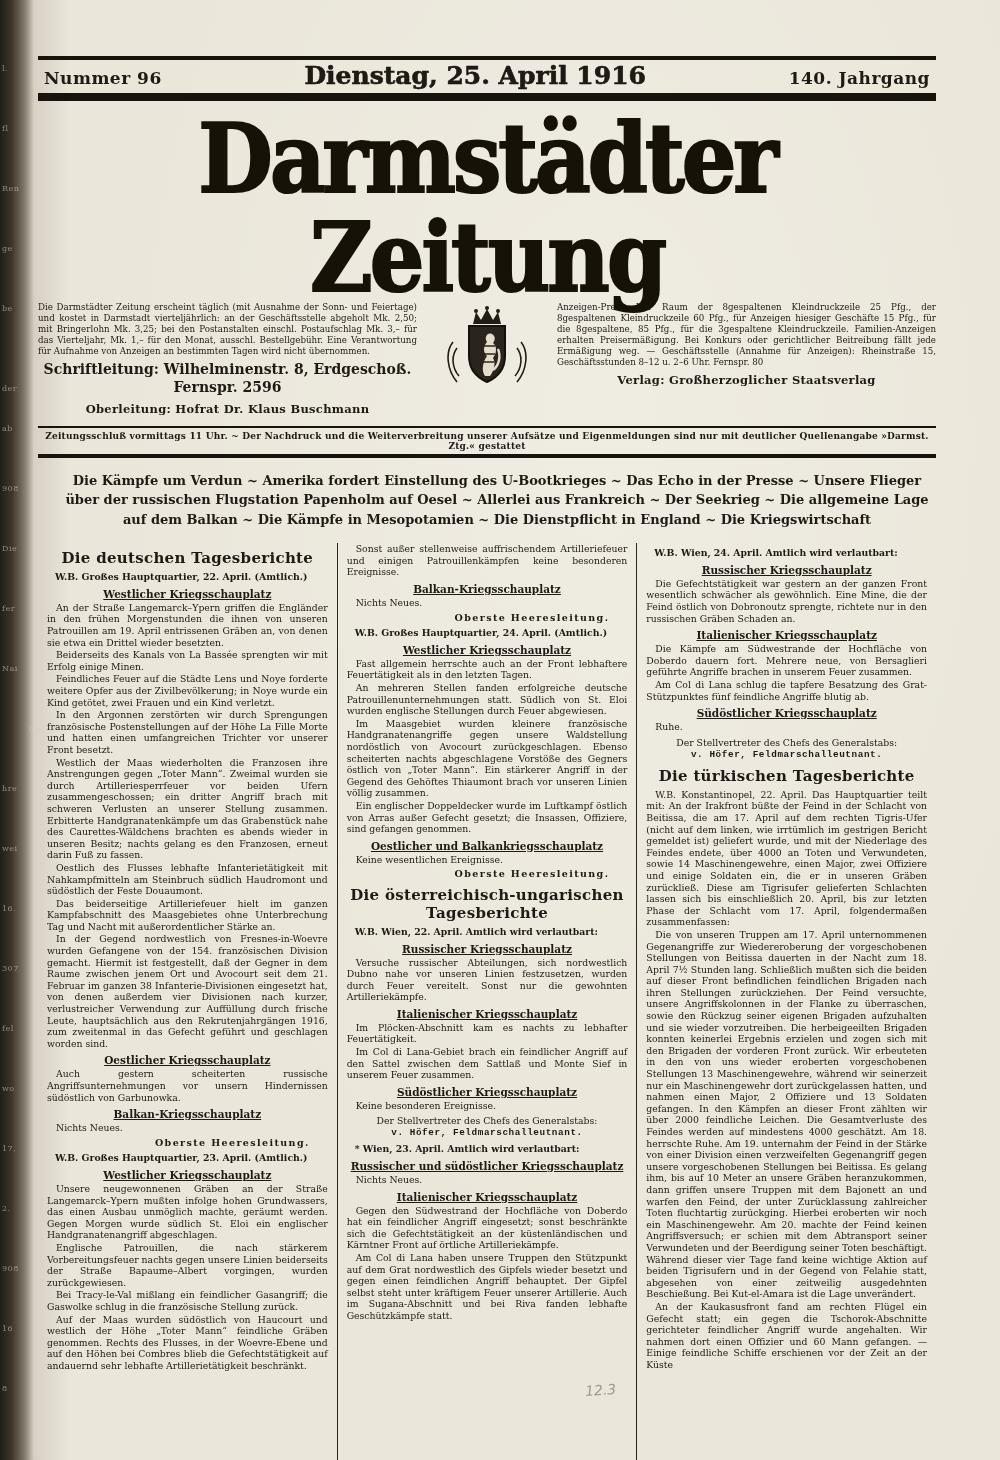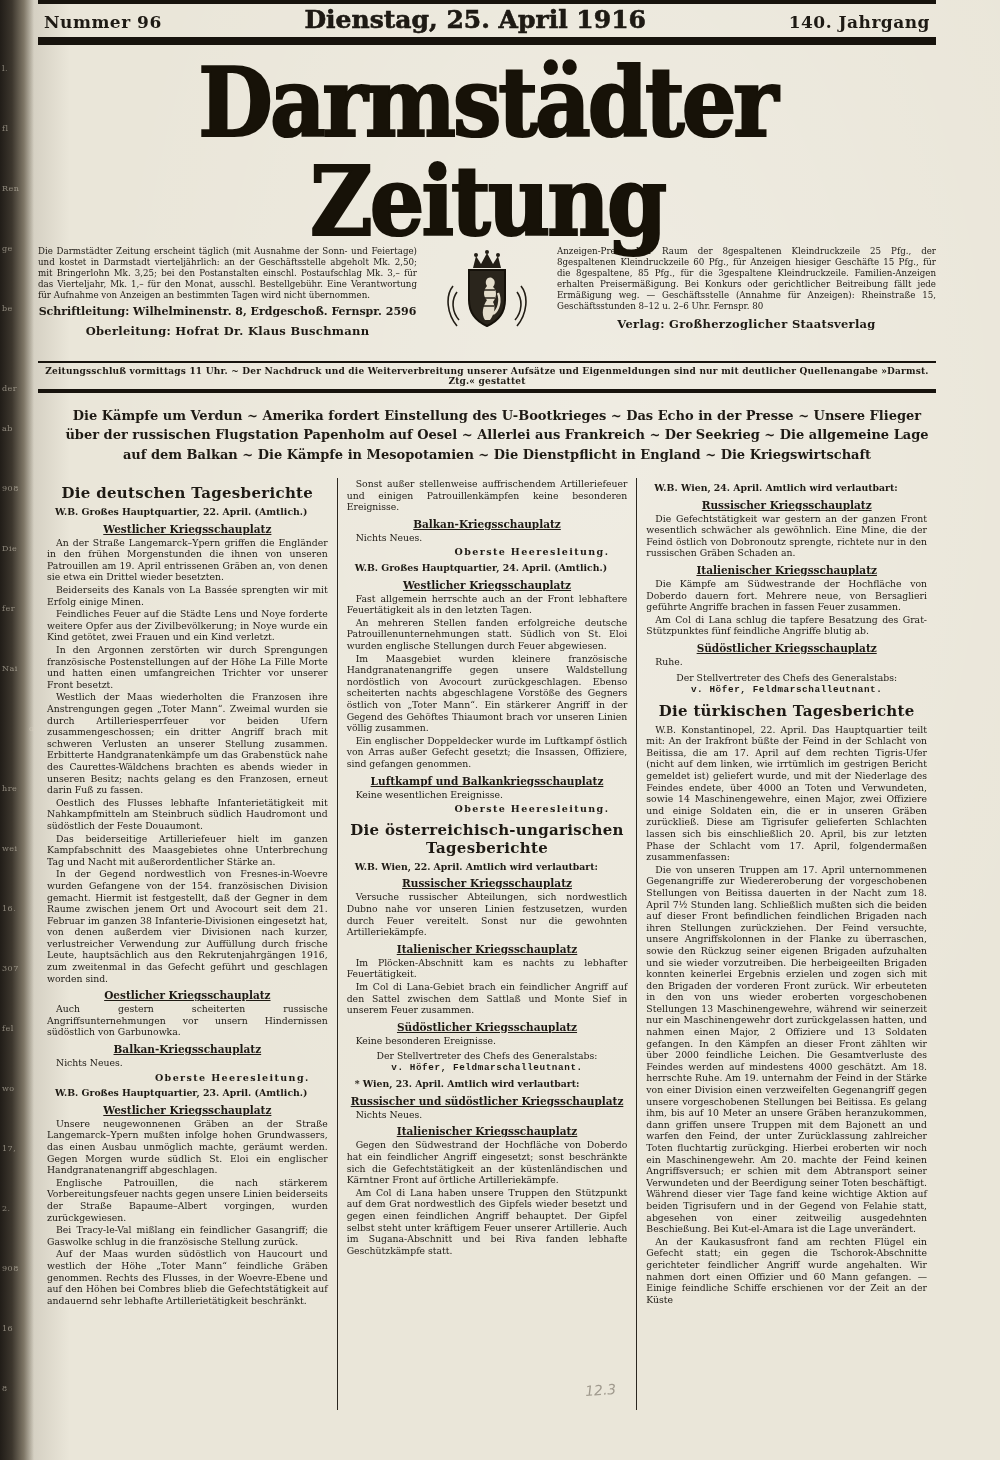--- a/index.html
+++ b/index.html
@@ -23,40 +23,40 @@
     overflow:hidden;
   }
   .frag{
     position:absolute;left:2px;font-size:8px;color:#d9d2c2;opacity:.55;
     white-space:nowrap;letter-spacing:.5px;filter:blur(.3px);
   }
   .content{position:absolute;left:38px;top:0;width:898px;z-index:2;}
 
   
   .topbar{
-    border-top:4px solid #17130d;border-bottom:8px solid #17130d;
+    margin-top:56px;border-top:4px solid #17130d;border-bottom:8px solid #17130d;
     display:flex;justify-content:space-between;align-items:baseline;
     padding:1px 6px 3px 6px;
     gap:8px;
   }
   .topbar .issue,.topbar .volume{font-size:17px;font-weight:bold;letter-spacing:.5px;}
   .topbar .date{font-size:25px;font-weight:bold;letter-spacing:0;-webkit-text-stroke:.6px #17130d;}
 
   
   .masthead{text-align:center;padding:8px 0 2px 0;}
   .masthead span{
     display:inline-block;font-size:86px;font-weight:bold;line-height:1.05;
     letter-spacing:-3px;transform:scaleY(1.10);transform-origin:center top;
     -webkit-text-stroke:2px #171208;color:#171208;
   }
 
   
   .imprint{display:flex;gap:22px;margin-top:10px;align-items:flex-start;}
   .imprint-col{flex:1;font-size:8.7px;line-height:1.28;text-align:justify;hyphens:auto;}
-  .imprint-strong{margin-top:4px;font-weight:bold;font-size:11px;text-align:center;}
+  .imprint-strong{margin-top:4px;font-weight:bold;font-size:14px;text-align:center;}
   .imprint-big{margin-top:5px;font-weight:bold;font-size:11.5px;text-align:center;letter-spacing:.3px;}
   .crest{flex:0 0 96px;display:flex;justify-content:center;align-items:flex-start;padding-top:2px;}
 
   
   .notice{
     margin-top:9px;border-top:2px solid #17130d;border-bottom:4px solid #17130d;
     padding:3px 4px;font-size:9px;font-weight:bold;text-align:center;letter-spacing:.2px;
   }
 
   
@@ -198,21 +198,21 @@
           <div class="blk-para">Sonst außer stellenweise auffrischendem Artilleriefeuer und einigen Patrouillenkämpfen keine besonderen Ereignisse.</div>
           <div class="blk-subhead">Balkan-Kriegsschauplatz</div>
           <div class="blk-para">Nichts Neues.</div>
           <div class="blk-sig">Oberste Heeresleitung.</div>
           <div class="blk-dateline">W.B. Großes Hauptquartier, 24. April. (Amtlich.)</div>
           <div class="blk-subhead">Westlicher Kriegsschauplatz</div>
           <div class="blk-para">Fast allgemein herrschte auch an der Front lebhaftere Feuertätigkeit als in den letzten Tagen.</div>
           <div class="blk-para">An mehreren Stellen fanden erfolgreiche deutsche Patrouillenunternehmungen statt. Südlich von St. Eloi wurden englische Stellungen durch Feuer abgewiesen.</div>
           <div class="blk-para">Im Maasgebiet wurden kleinere französische Handgranatenangriffe gegen unsere Waldstellung nordöstlich von Avocourt zurückgeschlagen. Ebenso scheiterten nachts abgeschlagene Vorstöße des Gegners östlich von „Toter Mann“. Ein stärkerer Angriff in der Gegend des Gehöftes Thiaumont brach vor unseren Linien völlig zusammen.</div>
           <div class="blk-para">Ein englischer Doppeldecker wurde im Luftkampf östlich von Arras außer Gefecht gesetzt; die Insassen, Offiziere, sind gefangen genommen.</div>
-          <div class="blk-subhead">Luftkampf und Balkankriegsschauplatz</div>
+          <div class="blk-subhead">Oestlicher und Balkankriegsschauplatz</div>
           <div class="blk-para">Keine wesentlichen Ereignisse.</div>
           <div class="blk-sig">Oberste Heeresleitung.</div>
           <div class="blk-section">Die österreichisch-ungarischen Tagesberichte</div>
           <div class="blk-dateline">W.B. Wien, 22. April. Amtlich wird verlautbart:</div>
           <div class="blk-subhead">Russischer Kriegsschauplatz</div>
           <div class="blk-para">Versuche russischer Abteilungen, sich nordwestlich Dubno nahe vor unseren Linien festzusetzen, wurden durch Feuer vereitelt. Sonst nur die gewohnten Artilleriekämpfe.</div>
           <div class="blk-subhead">Italienischer Kriegsschauplatz</div>
           <div class="blk-para">Im Plöcken-Abschnitt kam es nachts zu lebhafter Feuertätigkeit.</div>
           <div class="blk-para">Im Col di Lana-Gebiet brach ein feindlicher Angriff auf den Sattel zwischen dem Sattlaß und Monte Sief in unserem Feuer zusammen.</div>
           <div class="blk-subhead">Südöstlicher Kriegsschauplatz</div>
@@ -226,21 +226,21 @@
           <div class="blk-para">Nichts Neues.</div>
           <div class="blk-subhead">Italienischer Kriegsschauplatz</div>
           <div class="blk-para">Gegen den Südwestrand der Hochfläche von Doberdo hat ein feindlicher Angriff eingesetzt; sonst beschränkte sich die Gefechtstätigkeit an der küstenländischen und Kärntner Front auf örtliche Artilleriekämpfe.</div>
           <div class="blk-para">Am Col di Lana haben unsere Truppen den Stützpunkt auf dem Grat nordwestlich des Gipfels wieder besetzt und gegen einen feindlichen Angriff behauptet. Der Gipfel selbst steht unter kräftigem Feuer unserer Artillerie. Auch im Sugana-Abschnitt und bei Riva fanden lebhafte Geschützkämpfe statt.</div>
         </div>
         <div class="col">
           <div class="blk-dateline">W.B. Wien, 24. April. Amtlich wird verlautbart:</div>
           <div class="blk-subhead">Russischer Kriegsschauplatz</div>
           <div class="blk-para">Die Gefechtstätigkeit war gestern an der ganzen Front wesentlich schwächer als gewöhnlich. Eine Mine, die der Feind östlich von Dobronoutz sprengte, richtete nur in den russischen Gräben Schaden an.</div>
           <div class="blk-subhead">Italienischer Kriegsschauplatz</div>
-          <div class="blk-para">Die Kämpfe am Südwestrande der Hochfläche von Doberdo dauern fort. Mehrere neue, von Bersaglieri geführte Angriffe brachen in fassen Feuer zusammen.</div>
+          <div class="blk-para">Die Kämpfe am Südwestrande der Hochfläche von Doberdo dauern fort. Mehrere neue, von Bersaglieri geführte Angriffe brachen in unserem Feuer zusammen.</div>
           <div class="blk-para">Am Col di Lana schlug die tapfere Besatzung des Grat-Stützpunktes fünf feindliche Angriffe blutig ab.</div>
           <div class="blk-subhead">Südöstlicher Kriegsschauplatz</div>
           <div class="blk-para">Ruhe.</div>
           <div class="blk-sigc">
             <div>Der Stellvertreter des Chefs des Generalstabs:</div>
             <div>v. Höfer, Feldmarschalleutnant.</div>
           </div>
           <div class="blk-section">Die türkischen Tagesberichte</div>
           <div class="blk-para">W.B. Konstantinopel, 22. April. Das Hauptquartier teilt mit: An der Irakfront büßte der Feind in der Schlacht von Beitissa, die am 17. April auf dem rechten Tigris-Ufer (nicht auf dem linken, wie irrtümlich im gestrigen Bericht gemeldet ist) geliefert wurde, und mit der Niederlage des Feindes endete, über 4000 an Toten und Verwundeten, sowie 14 Maschinengewehre, einen Major, zwei Offiziere und einige Soldaten ein, die er in unseren Gräben zurückließ. Diese am Tigrisufer gelieferten Schlachten lassen sich bis einschließlich 20. April, bis zur letzten Phase der Schlacht vom 17. April, folgendermaßen zusammenfassen:</div>
           <div class="blk-para">Die von unseren Truppen am 17. April unternommenen Gegenangriffe zur Wiedereroberung der vorgeschobenen Stellungen von Beitissa dauerten in der Nacht zum 18. April 7½ Stunden lang. Schließlich mußten sich die beiden auf dieser Front befindlichen feindlichen Brigaden nach ihren Stellungen zurückziehen. Der Feind versuchte, unsere Angriffskolonnen in der Flanke zu überraschen, sowie den Rückzug seiner eigenen Brigaden aufzuhalten und sie wieder vorzutreiben. Die herbeigeeilten Brigaden konnten keinerlei Ergebnis erzielen und zogen sich mit den Brigaden der vorderen Front zurück. Wir erbeuteten in den von uns wieder eroberten vorgeschobenen Stellungen 13 Maschinengewehre, während wir seinerzeit nur ein Maschinengewehr dort zurückgelassen hatten, und nahmen einen Major, 2 Offiziere und 13 Soldaten gefangen. In den Kämpfen an dieser Front zählten wir über 2000 feindliche Leichen. Die Gesamtverluste des Feindes werden auf mindestens 4000 geschätzt. Am 18. herrschte Ruhe. Am 19. unternahm der Feind in der Stärke von einer Division einen verzweifelten Gegenangriff gegen unsere vorgeschobenen Stellungen bei Beitissa. Es gelang ihm, bis auf 10 Meter an unsere Gräben heranzukommen, dann griffen unsere Truppen mit dem Bajonett an und warfen den Feind, der unter Zurücklassung zahlreicher Toten fluchtartig zurückging. Hierbei eroberten wir noch ein Maschinengewehr. Am 20. machte der Feind keinen Angriffsversuch; er schien mit dem Abtransport seiner Verwundeten und der Beerdigung seiner Toten beschäftigt. Während dieser vier Tage fand keine wichtige Aktion auf beiden Tigrisufern und in der Gegend von Felahie statt, abgesehen von einer zeitweilig ausgedehnten Beschießung. Bei Kut-el-Amara ist die Lage unverändert.</div>

